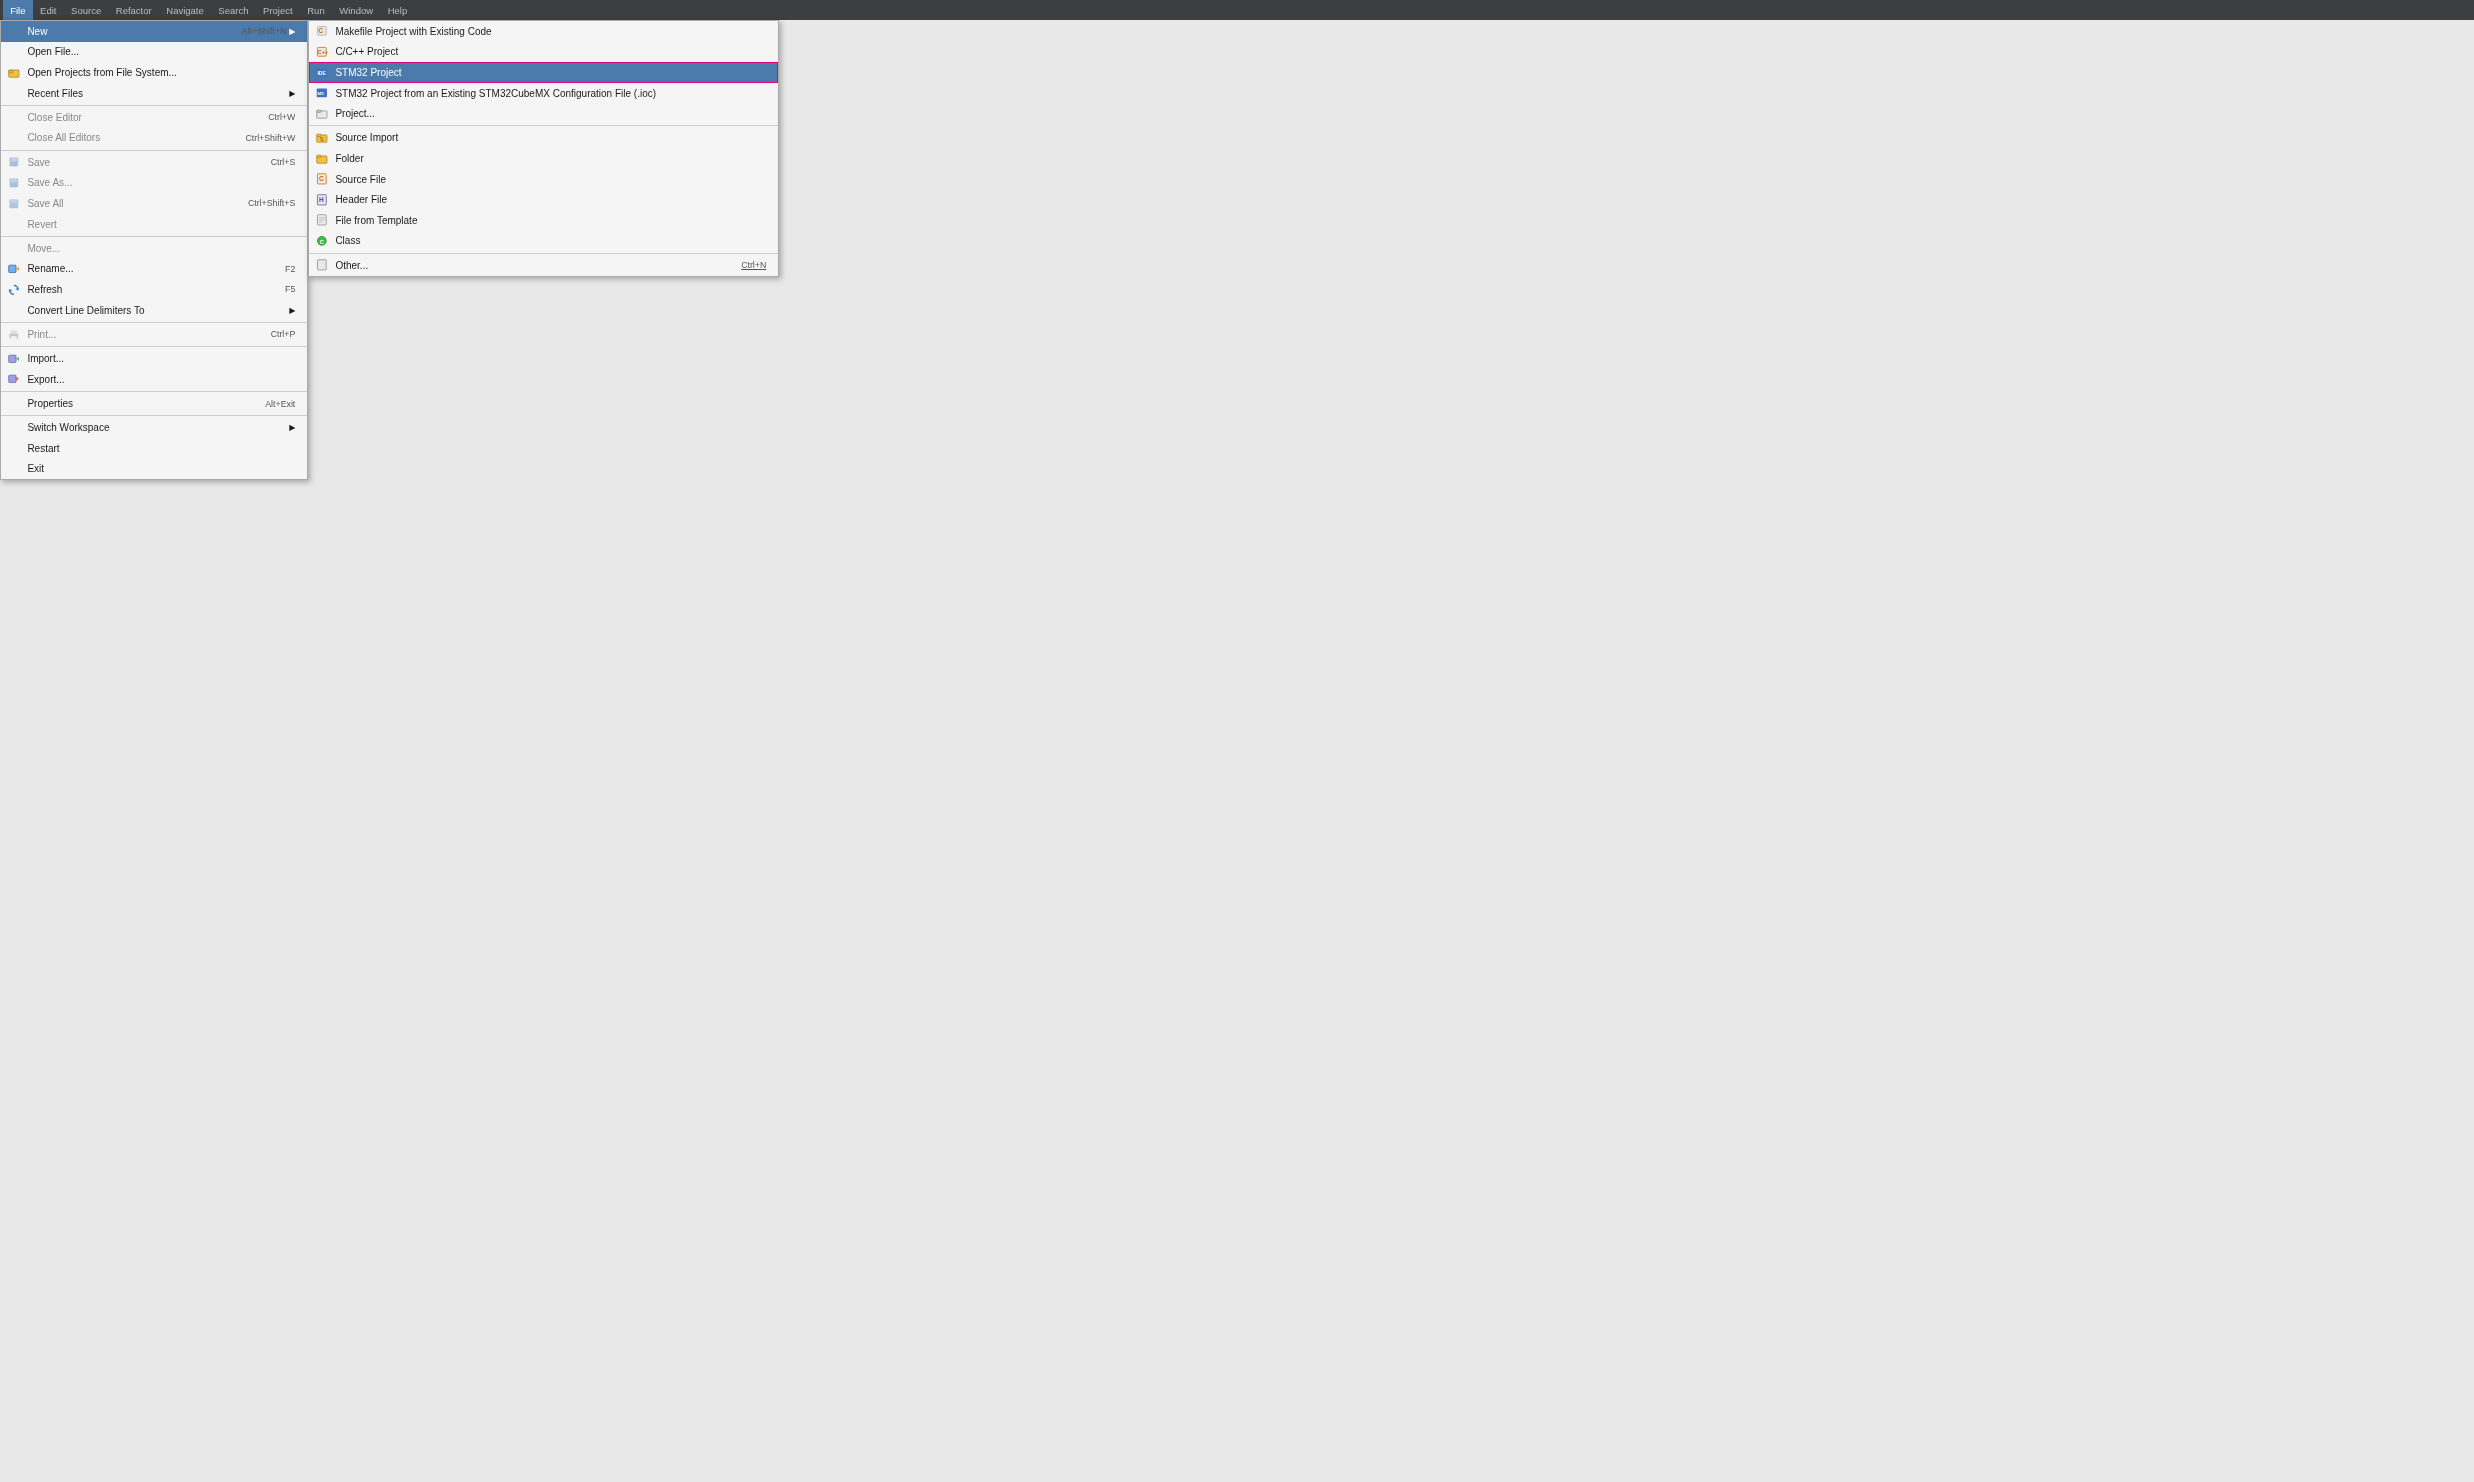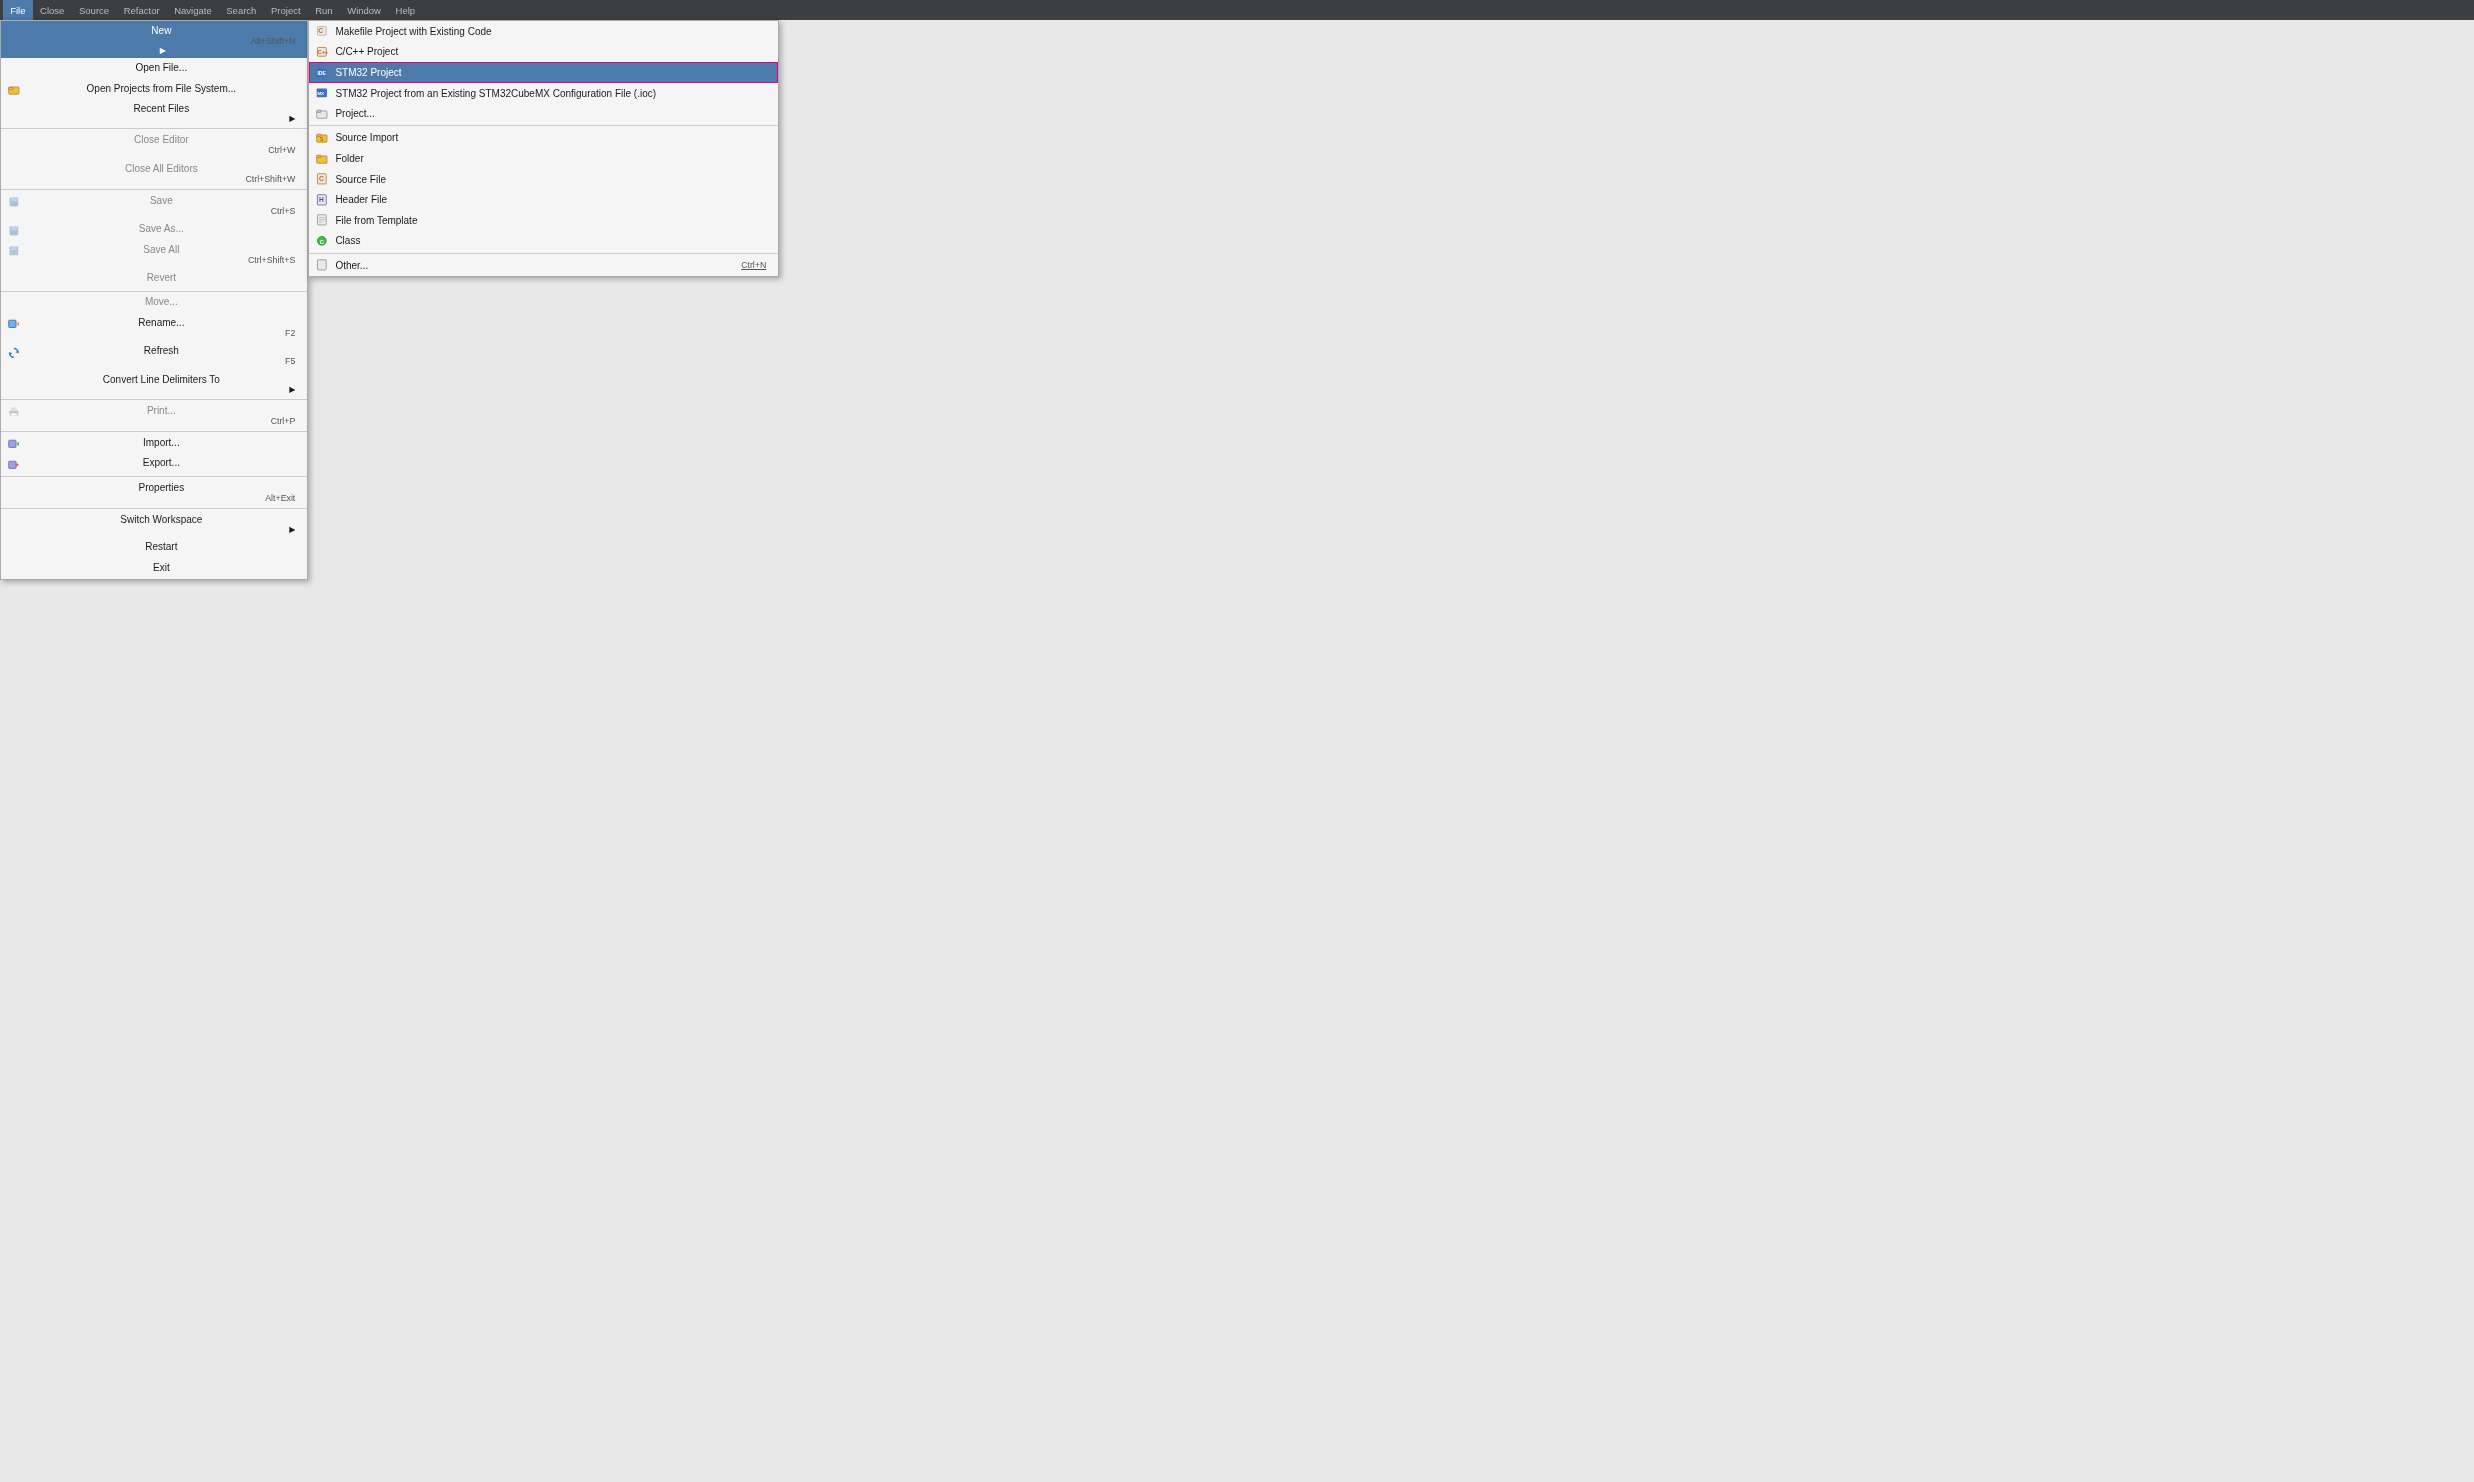--- a/index.html
+++ b/index.html
@@ -57,21 +57,20 @@
 
     .menu-item {
       display: flex;
       align-items: center;
       padding: 3.7px 11.7px 3.7px 26.4px;
       cursor: pointer;
       color: #1a1a1a;
       position: relative;
       min-height: 20.6px;
       font-size: 10px;
-      flex-direction: column;
     }
     .menu-item.disabled {
       color: #888888;
       cursor: default;
     }
 
     .menu-item .icon {
       position: absolute;
       left: 5.9px;
       width: 14.7px;
@@ -166,21 +165,21 @@
 
   </style>
 </head>
 <body>
 
 <div class="menubar">
   <div class="menubar-item active">
     <span>File</span>
   </div>
   <div class="menubar-item">
-    <span>Close</span>
+    <span>Edit</span>
   </div>
   <div class="menubar-item">
     <span>Source</span>
   </div>
   <div class="menubar-item">
     <span>Refactor</span>
   </div>
   <div class="menubar-item">
     <span>Navigate</span>
   </div>

